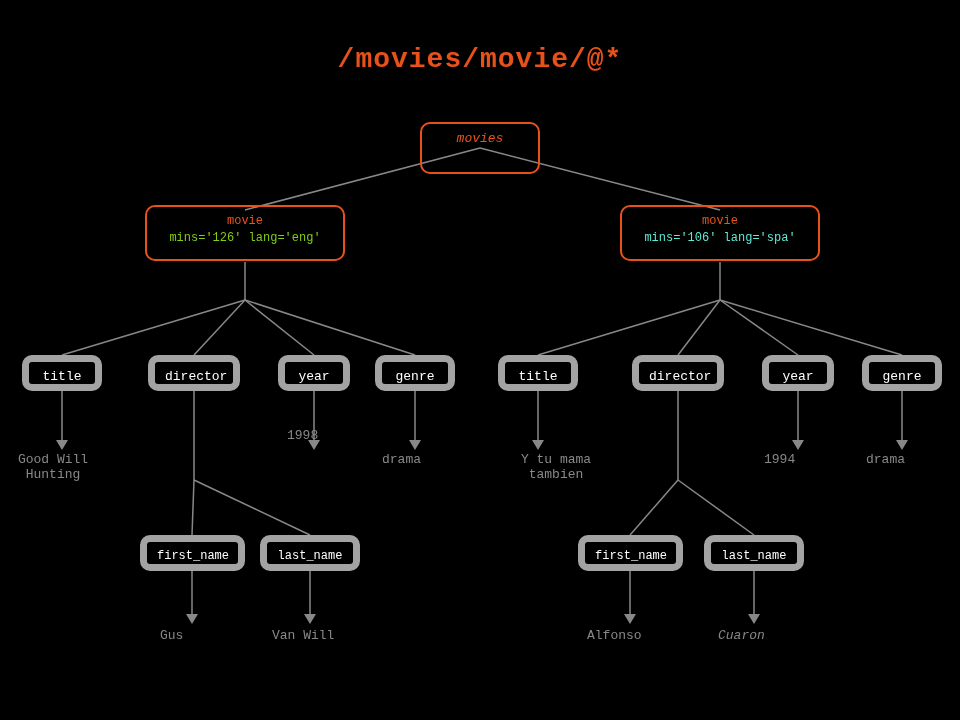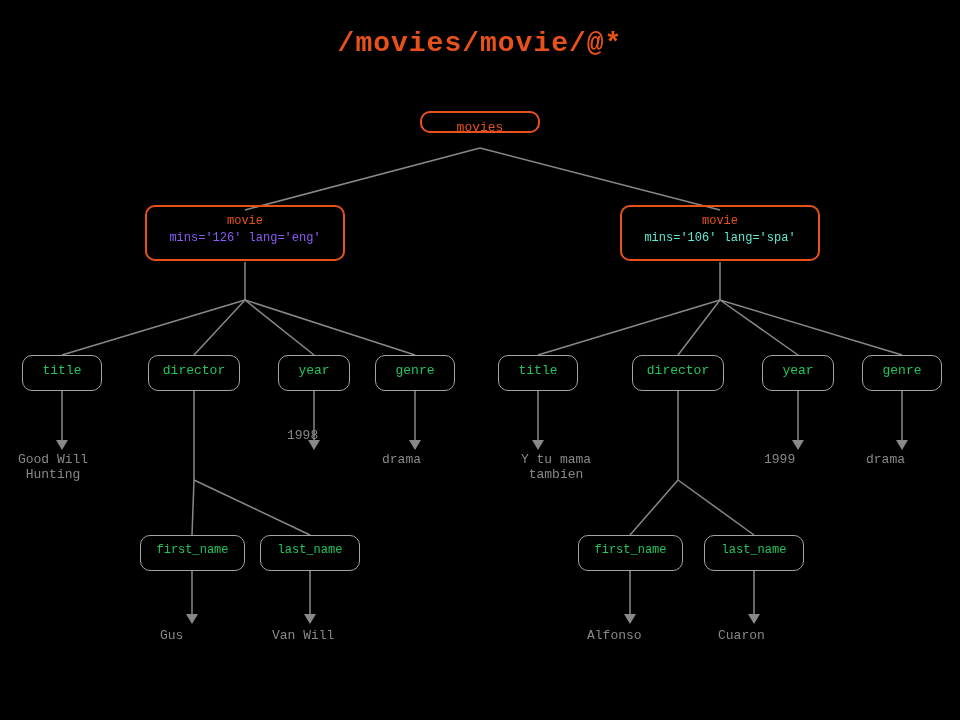--- a/index.html
+++ b/index.html
@@ -8,21 +8,21 @@
       width: 960px;
       height: 720px;
       overflow: hidden;
       font-family: 'Courier New', Courier, monospace;
       position: relative;
     }
     .page-title {
       color: #e8521a;
       font-size: 28px;
       text-align: center;
-      padding-top: 28px;
+      padding-top: 44px;
       font-weight: bold;
       letter-spacing: 1px;
     }
     svg.tree-svg {
       position: absolute;
       top: 0; left: 0;
       width: 960px;
       height: 720px;
       pointer-events: none;
     }
@@ -35,22 +35,22 @@
       font-size: 13px;
       line-height: 1.4;
       padding: 6px 10px;
     }
     .node-orange {
       border: 2px solid #e8521a;
       color: #e8521a;
       background: transparent;
     }
     .node-gray {
-      border: 1px solid #a3a3a3;
-      color: #22c55e;
+      border: 7px solid #a3a3a3;
+      color: #ffffff;
       background: transparent;
     }
     .node-text {
       position: absolute;
       color: #888;
       font-family: 'Courier New', Courier, monospace;
       font-size: 13px;
       text-align: center;
     }
   </style>
@@ -115,26 +115,26 @@
   <line x1="678" y1="480" x2="630" y2="535" stroke="#888" stroke-width="1.5"></line>
   <line x1="678" y1="480" x2="754" y2="535" stroke="#888" stroke-width="1.5"></line>
 
   <line x1="630" y1="571" x2="630" y2="618" stroke="#888" stroke-width="1.5"></line>
   <polygon points="624,614 636,614 630,624" fill="#888"></polygon>
 
   <line x1="754" y1="571" x2="754" y2="618" stroke="#888" stroke-width="1.5"></line>
   <polygon points="748,614 760,614 754,624" fill="#888"></polygon>
 </svg>
 
-<div class="node-box node-orange" style="left:420px;top:111px;width:120px;height:22px;">
+<div class="node-box node-orange" style="left:420px;top:122px;width:120px;height:52px;font-style:italic;">
   <span>movies</span>
 </div>
 
 <div class="node-box node-orange" style="left:145px;top:205px;width:200px;height:56px;font-size:12px;">
-  <span>movie<br><span style="color:#8b5cf6;margin-top:20px;">mins='126' lang='eng'</span></span>
+  <span>movie<br><span style="color:#84cc16;margin-top:20px;">mins='126' lang='eng'</span></span>
 </div>
 
 <div class="node-box node-orange" style="left:620px;top:205px;width:200px;height:56px;font-size:12px;">
   <span>movie<br><span style="color:#5eead4;">mins='106' lang='spa'</span></span>
 </div>
 
 <div class="node-box node-gray" style="left:22px;top:355px;width:80px;height:36px;">
   <span>title</span>
 </div>
 <div class="node-box node-gray" style="left:148px;top:355px;width:92px;height:36px;">
@@ -182,30 +182,30 @@
   <span>1998</span>
 </div>
 <div class="node-text" style="left:382px;top:452px;">
   <span>drama</span>
 </div>
 <div class="node-text" style="left:506px;top:452px;width:100px;">
   <span style="white-space:pre-line;">Y tu mama
 tambien</span>
 </div>
 <div class="node-text" style="left:764px;top:452px;">
-  <span>1999</span>
+  <span>1994</span>
 </div>
 <div class="node-text" style="left:866px;top:452px;">
   <span>drama</span>
 </div>
 
 <div class="node-text" style="left:160px;top:628px;">
   <span>Gus</span>
 </div>
 <div class="node-text" style="left:272px;top:628px;">
   <span>Van Will</span>
 </div>
 <div class="node-text" style="left:587px;top:628px;">
   <span>Alfonso</span>
 </div>
-<div class="node-text" style="left:718px;top:628px;">
+<div class="node-text" style="left:718px;top:628px;font-style:italic;">
   <span>Cuaron</span>
 </div>
 
 </body></html>

